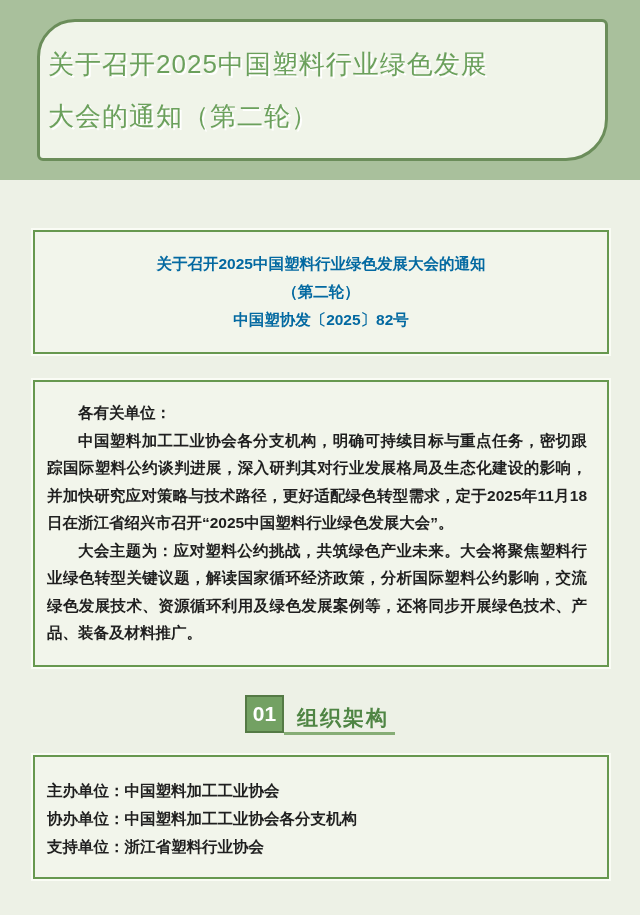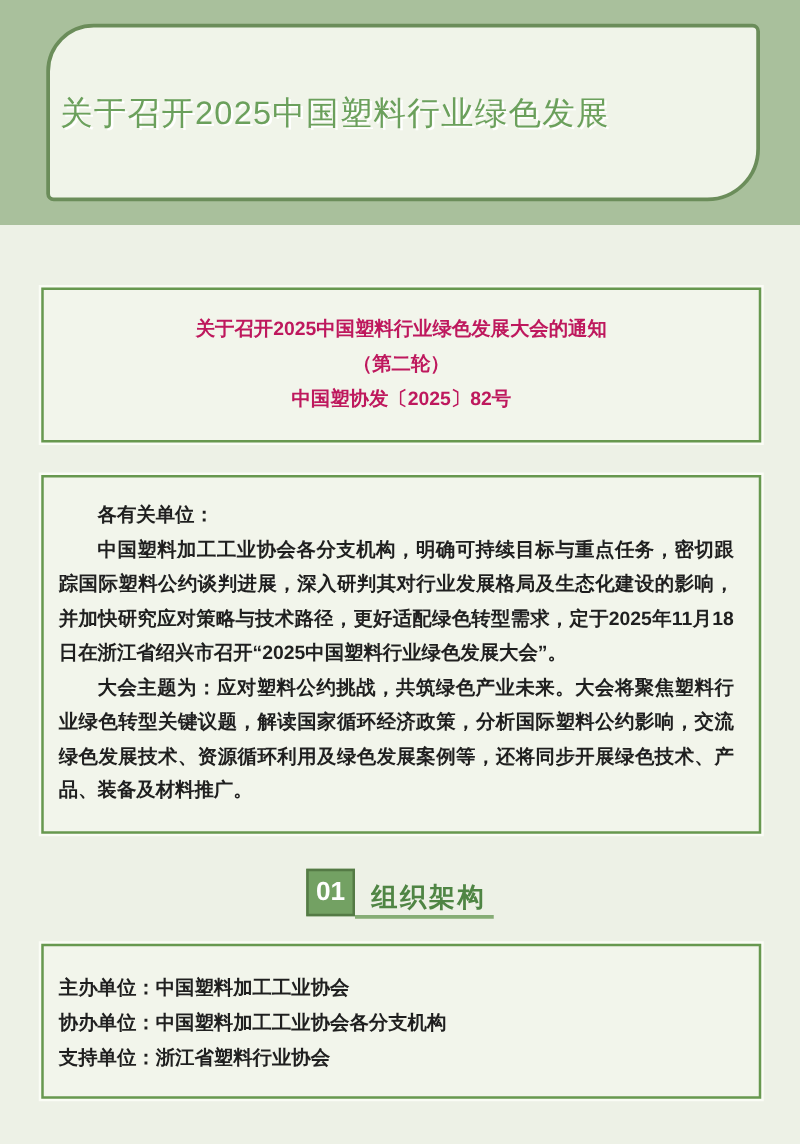--- a/index.html
+++ b/index.html
@@ -59,21 +59,21 @@
     display: flex;
     flex-direction: column;
     align-items: center;
     justify-content: center;
     gap: 8px;
     text-align: center;
   }
   .notice-line {
     font-size: 15.5px;
     font-weight: 700;
-    color: #be185d;
+    color: #0369a1;
     line-height: 20px;
   }
 
   
   .body-card {
     margin-top: 26px;
     padding: 17px 20px 18px 12px;
     font-size: 15.5px;
     line-height: 27.5px;
     color: #1f1f1f;
@@ -126,20 +126,21 @@
   }
 </style>
 </head>
 <body>
 
 <div class="page">
 
   <div class="hero">
     <div class="hero-card">
       <div class="hero-title">关于召开2025中国塑料行业绿色发展</div>
+      <div class="hero-title">大会的通知（第二轮）</div>
     </div>
   </div>
 
   <div class="card notice-card">
     <div class="notice-line">关于召开2025中国塑料行业绿色发展大会的通知</div>
     <div class="notice-line">（第二轮）</div>
     <div class="notice-line">中国塑协发〔2025〕82号</div>
   </div>
 
   <div class="card body-card">

